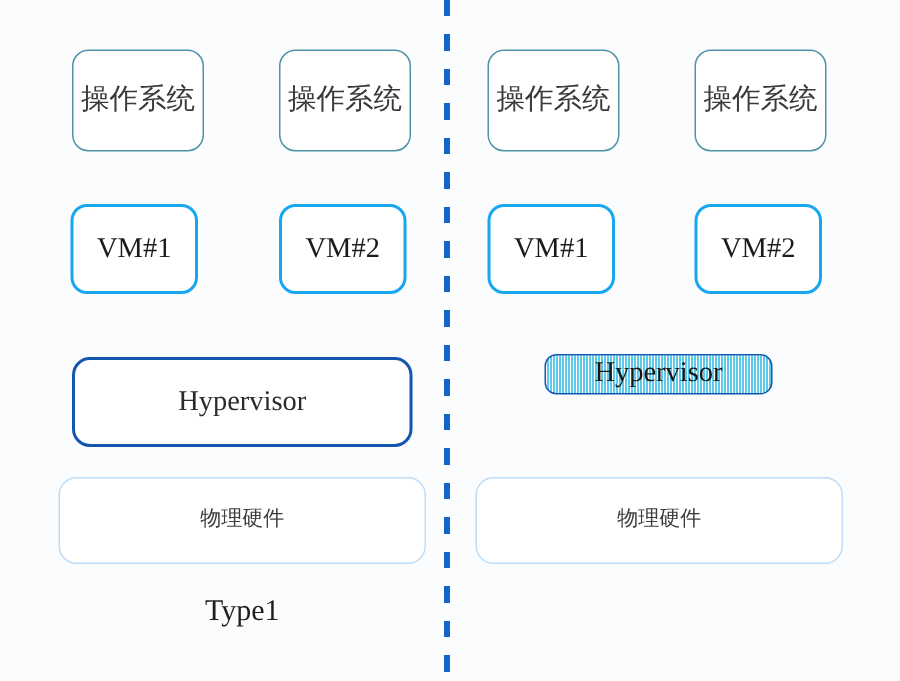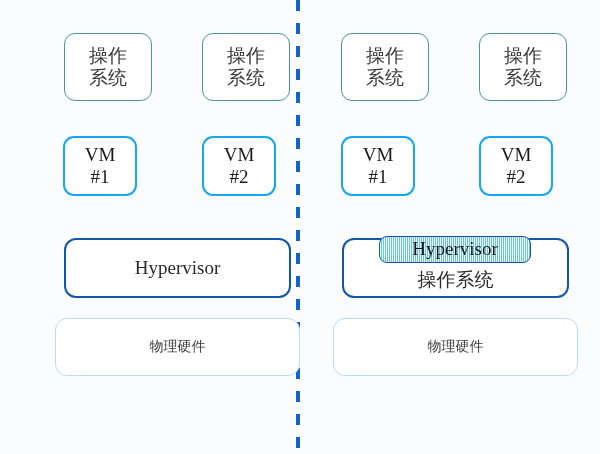--- a/index.html
+++ b/index.html
@@ -34,43 +34,41 @@
       #1565c8 0px, #1565c8 11px,
       rgba(0,0,0,0) 11px, rgba(0,0,0,0) 23px
     );
   }
 
   
   .box {
     position: absolute;
     box-sizing: border-box;
     display: flex;
-    flex-direction: column;
     align-items: center;
     justify-content: center;
     background: #ffffff;
     text-align: left;
     color: #2b2b2b;
     line-height: 1.18;
-    margin-left: 16px;
   }
 
   
   .box-os {
     width: 88px;
     height: 68px;
     border: 1.6px solid #4e93a8;
     border-radius: 11px;
     font-size: 19px;
     color: #3a3a3a;
   }
 
   
   .box-vm {
-    width: 74px;
+    width: 85px;
     height: 60px;
     border: 2px solid #17a6f0;
     border-radius: 11px;
     font-size: 19px;
     color: #1b1b1b;
   }
 
   
   .box-hyp {
     width: 227px;
@@ -159,20 +157,21 @@
   </div>
 
   <div class="box box-hyp" style="left:48px; top:238px;">
     <span class="line">Hypervisor</span>
   </div>
 
   <div class="box box-hw" style="left:39px; top:318px;">
     <span class="line">物理硬件</span>
   </div>
 
+  <div class="type-label" style="left:39px; top:396px;">Type1</div>
 
   <div class="box box-os" style="left:325px; top:33px;">
     <span class="line">操作</span>
     <span class="line">系统</span>
   </div>
 
   <div class="box box-os" style="left:463px; top:33px;">
     <span class="line">操作</span>
     <span class="line">系统</span>
   </div>
@@ -180,23 +179,20 @@
   <div class="box box-vm" style="left:325px; top:136px;">
     <span class="line">VM</span>
     <span class="line">#1</span>
   </div>
 
   <div class="box box-vm" style="left:463px; top:136px;">
     <span class="line">VM</span>
     <span class="line">#2</span>
   </div>
 
-  <div class="box box-hostos" style="left:326px; top:238px;">
-    <span class="line">操作系统</span>
-  </div>
 
   <div class="box box-hyp-inner" style="left:363px; top:236px;">
     <span class="line">Hypervisor</span>
   </div>
 
   <div class="box box-hw" style="left:317px; top:318px;">
     <span class="line">物理硬件</span>
   </div>
 
 

